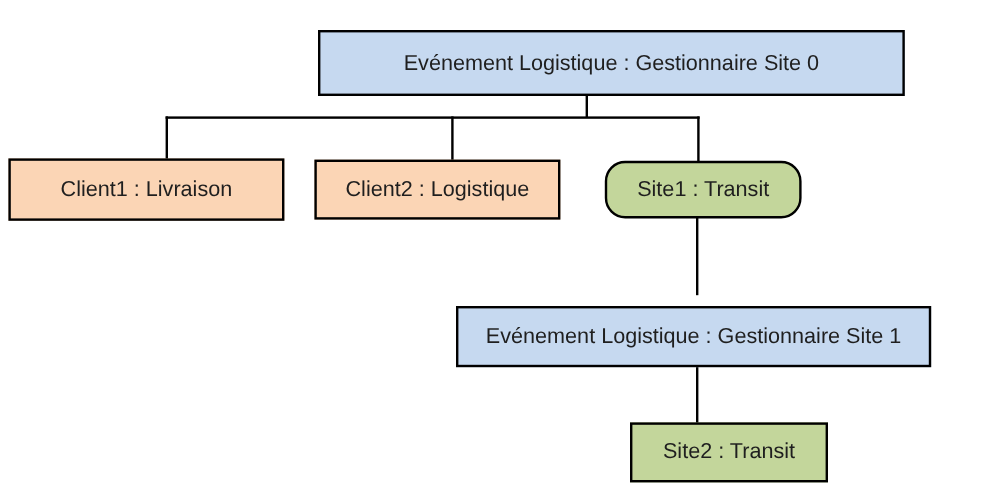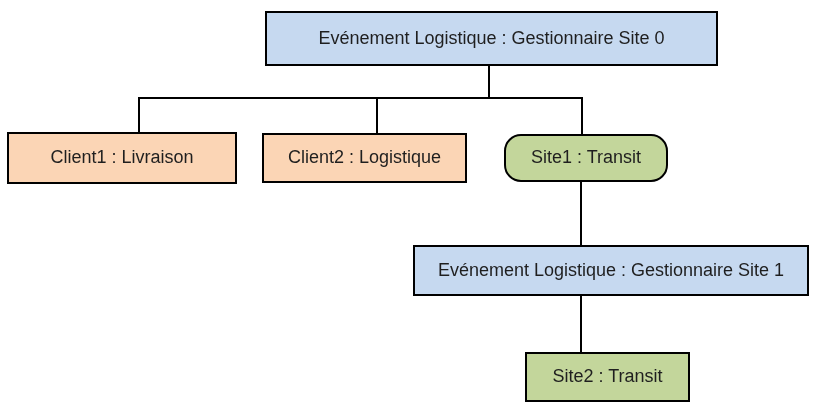--- a/index.html
+++ b/index.html
@@ -20,25 +20,25 @@
     justify-content: center;
     text-align: center;
     font-size: 18px;
     color: #1f1f1f;
     white-space: nowrap;
     line-height: 1.1;
   }
   .edge { position: absolute; background: #000000; }
 
   
-  .n-root    { left: 265px; top: 11px;   width: 453px; height: 55px; justify-content: center; }
+  .n-root    { left: 265px; top: 25px;   width: 489px; height: 55px; justify-content: center; }
   .n-client1 { left: 7px;   top: 132px; width: 230px; height: 52px; }
   .n-client2 { left: 262px; top: 133px; width: 205px; height: 50px; }
   .n-site1   { left: 504px; top: 134px; width: 164px; height: 48px; }
-  .n-mgr1    { left: 380px; top: 245px; width: 396px; height: 51px; margin-left: 33px; }
+  .n-mgr1    { left: 380px; top: 255px; width: 396px; height: 51px; }
   .n-site2   { left: 525px; top: 352px; width: 165px; height: 50px; }
 
   
   .e-feed       { left: 488px; top: 60px;  width: 2px;   height: 38px; }
   .e-bar        { left: 138px; top: 97px;  width: 445px; height: 2px;  }
   .e-drop-c1    { left: 138px; top: 97px;  width: 2px;   height: 36px; }
   .e-drop-c2    { left: 376px; top: 97px;  width: 2px;   height: 37px; }
   .e-drop-s1    { left: 581px; top: 97px;  width: 2px;   height: 38px; }
   .e-s1-mgr1    { left: 580px; top: 181px; width: 2px;   height: 65px; }
   .e-mgr1-s2    { left: 580px; top: 294px; width: 2px;   height: 59px; }

